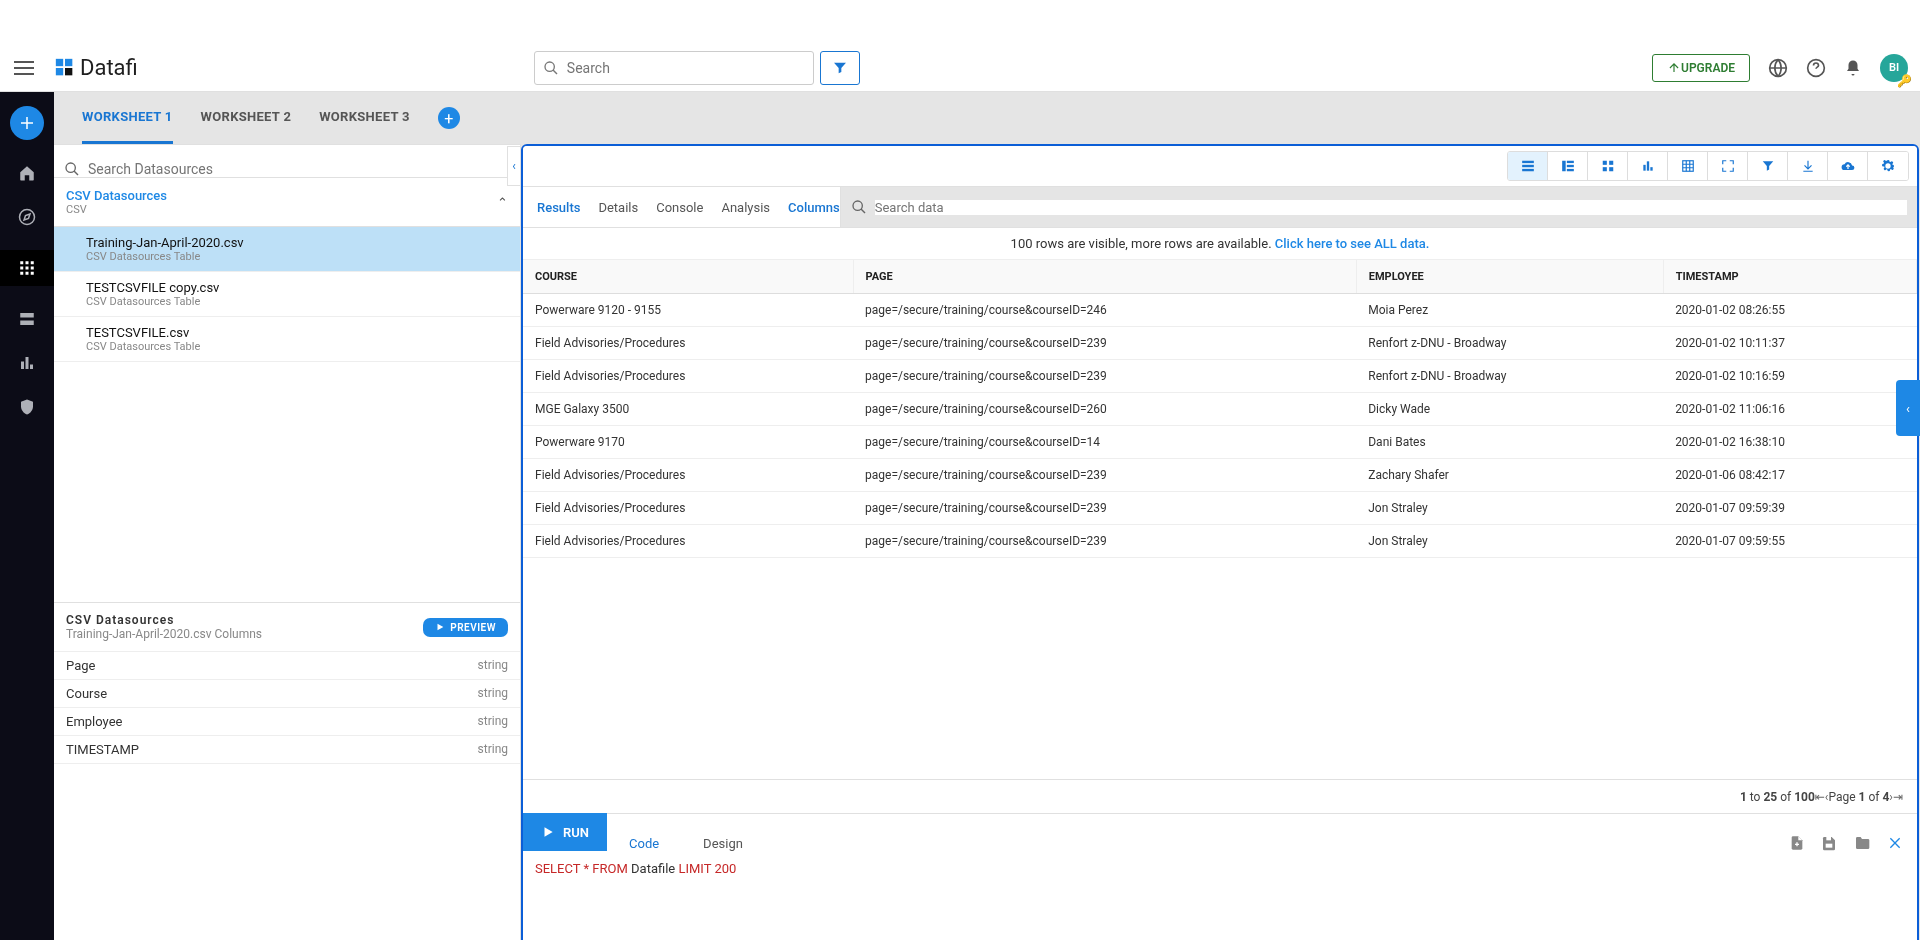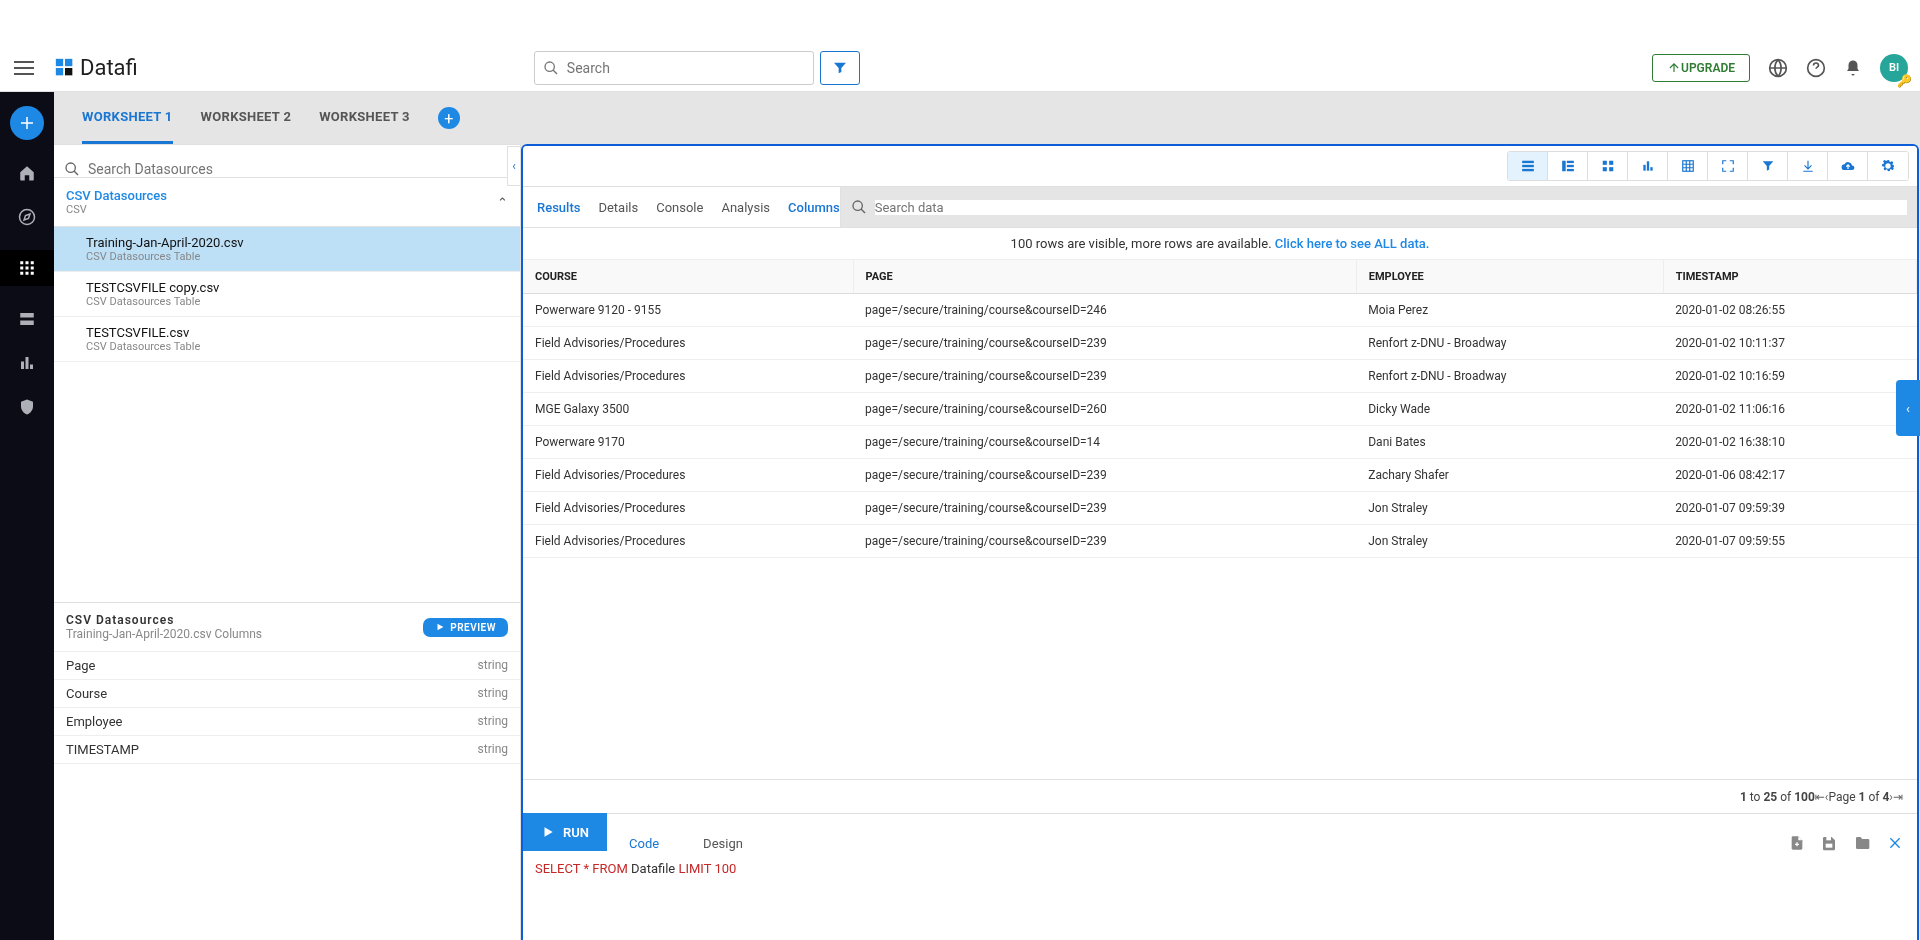--- a/index.html
+++ b/index.html
@@ -477,20 +477,20 @@
                 </svg>
               </span>
             <span class="ri blue">
                 <svg width="16" height="16" viewBox="0 0 24 24" stroke="#1e88e5" stroke-width="2">
                   <path d="M5 5l14 14M19 5L5 19"></path>
                 </svg>
               </span>
           </div>
         </div>
         <div class="sql">
-          <span class="kw">SELECT </span><span class="kw">* </span><span class="kw">FROM </span><span class="ident">Datafile </span><span class="kw">LIMIT 100</span>
+          <span class="kw">SELECT </span><span class="kw">* </span><span class="kw">FROM </span><span class="ident">Datafile </span><span class="kw">LIMIT 200</span>
         </div>
       </div>
     </div>
   </div>
 </div>
 
 <div class="side-tab">‹</div>
 
 </body></html>

